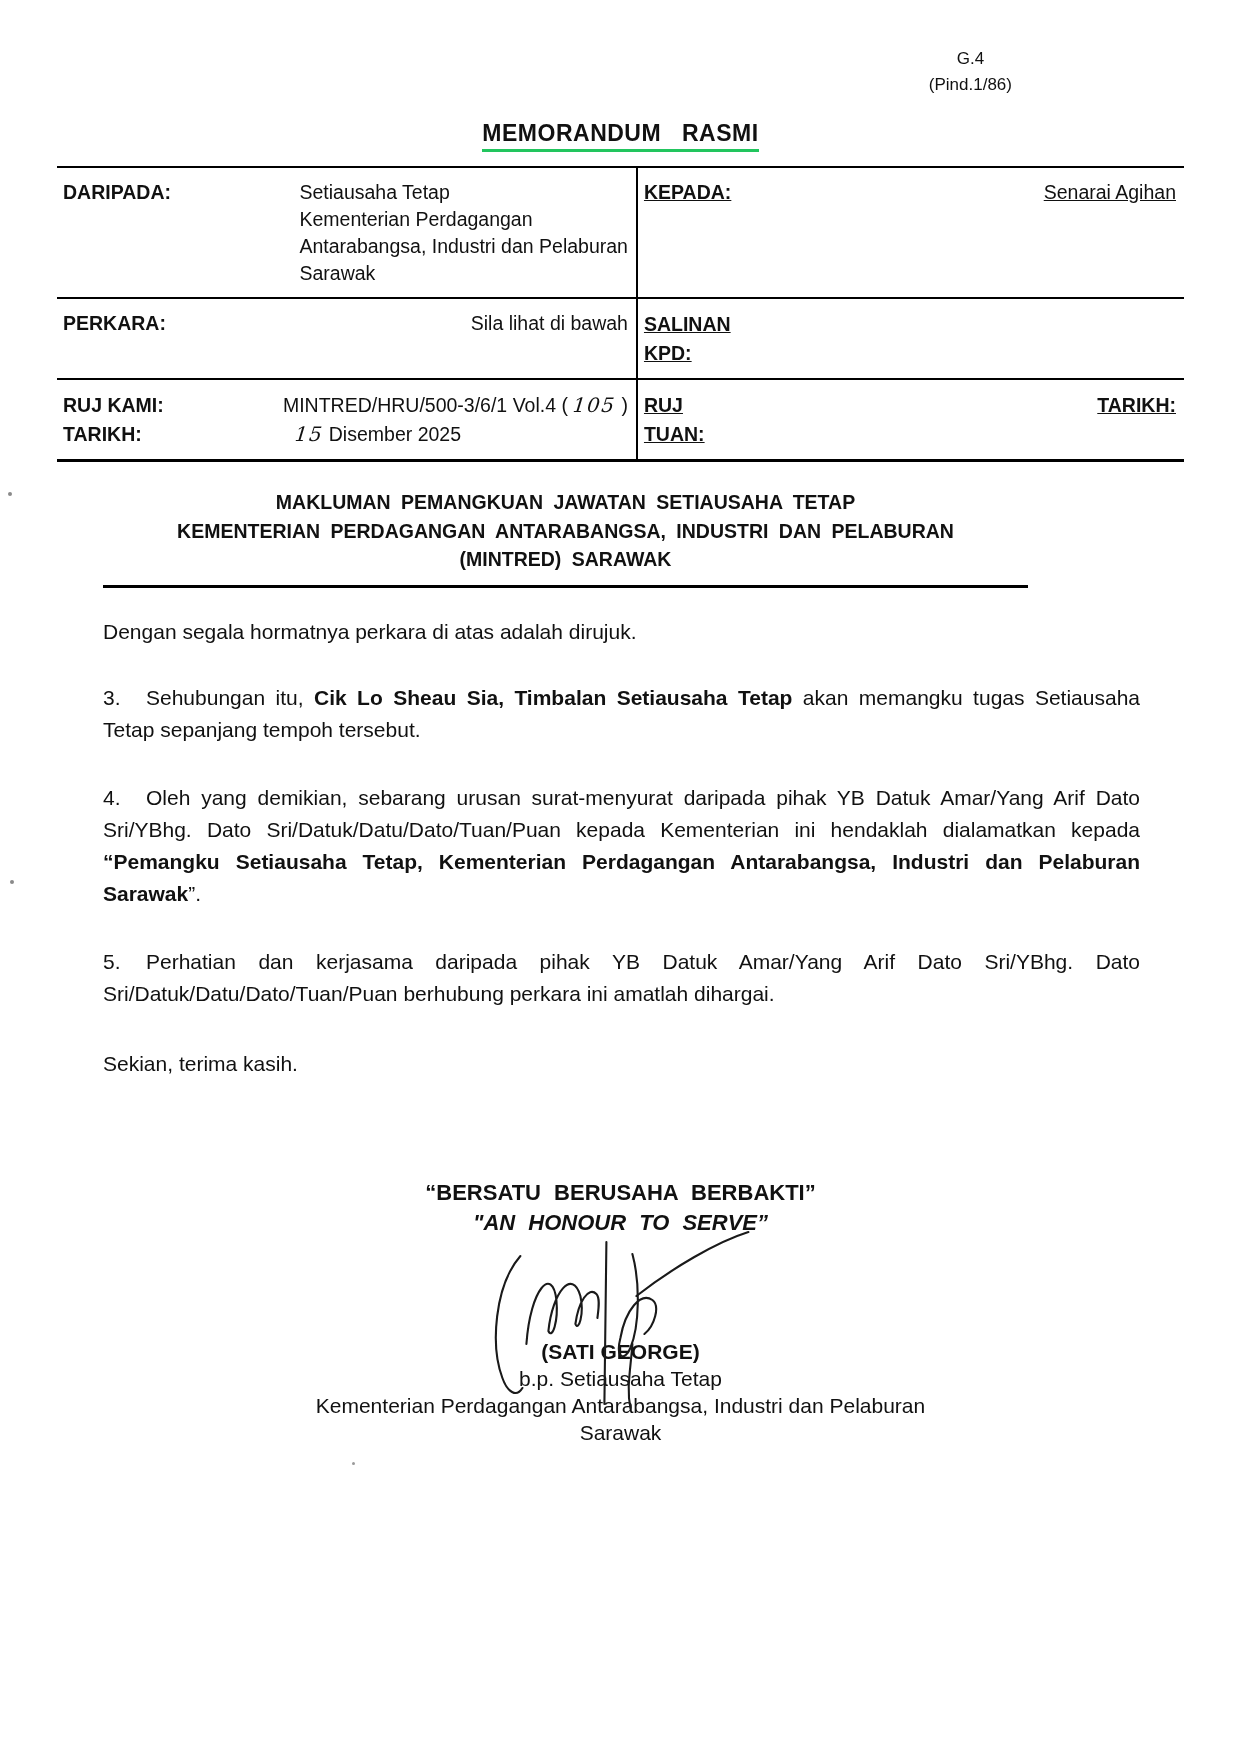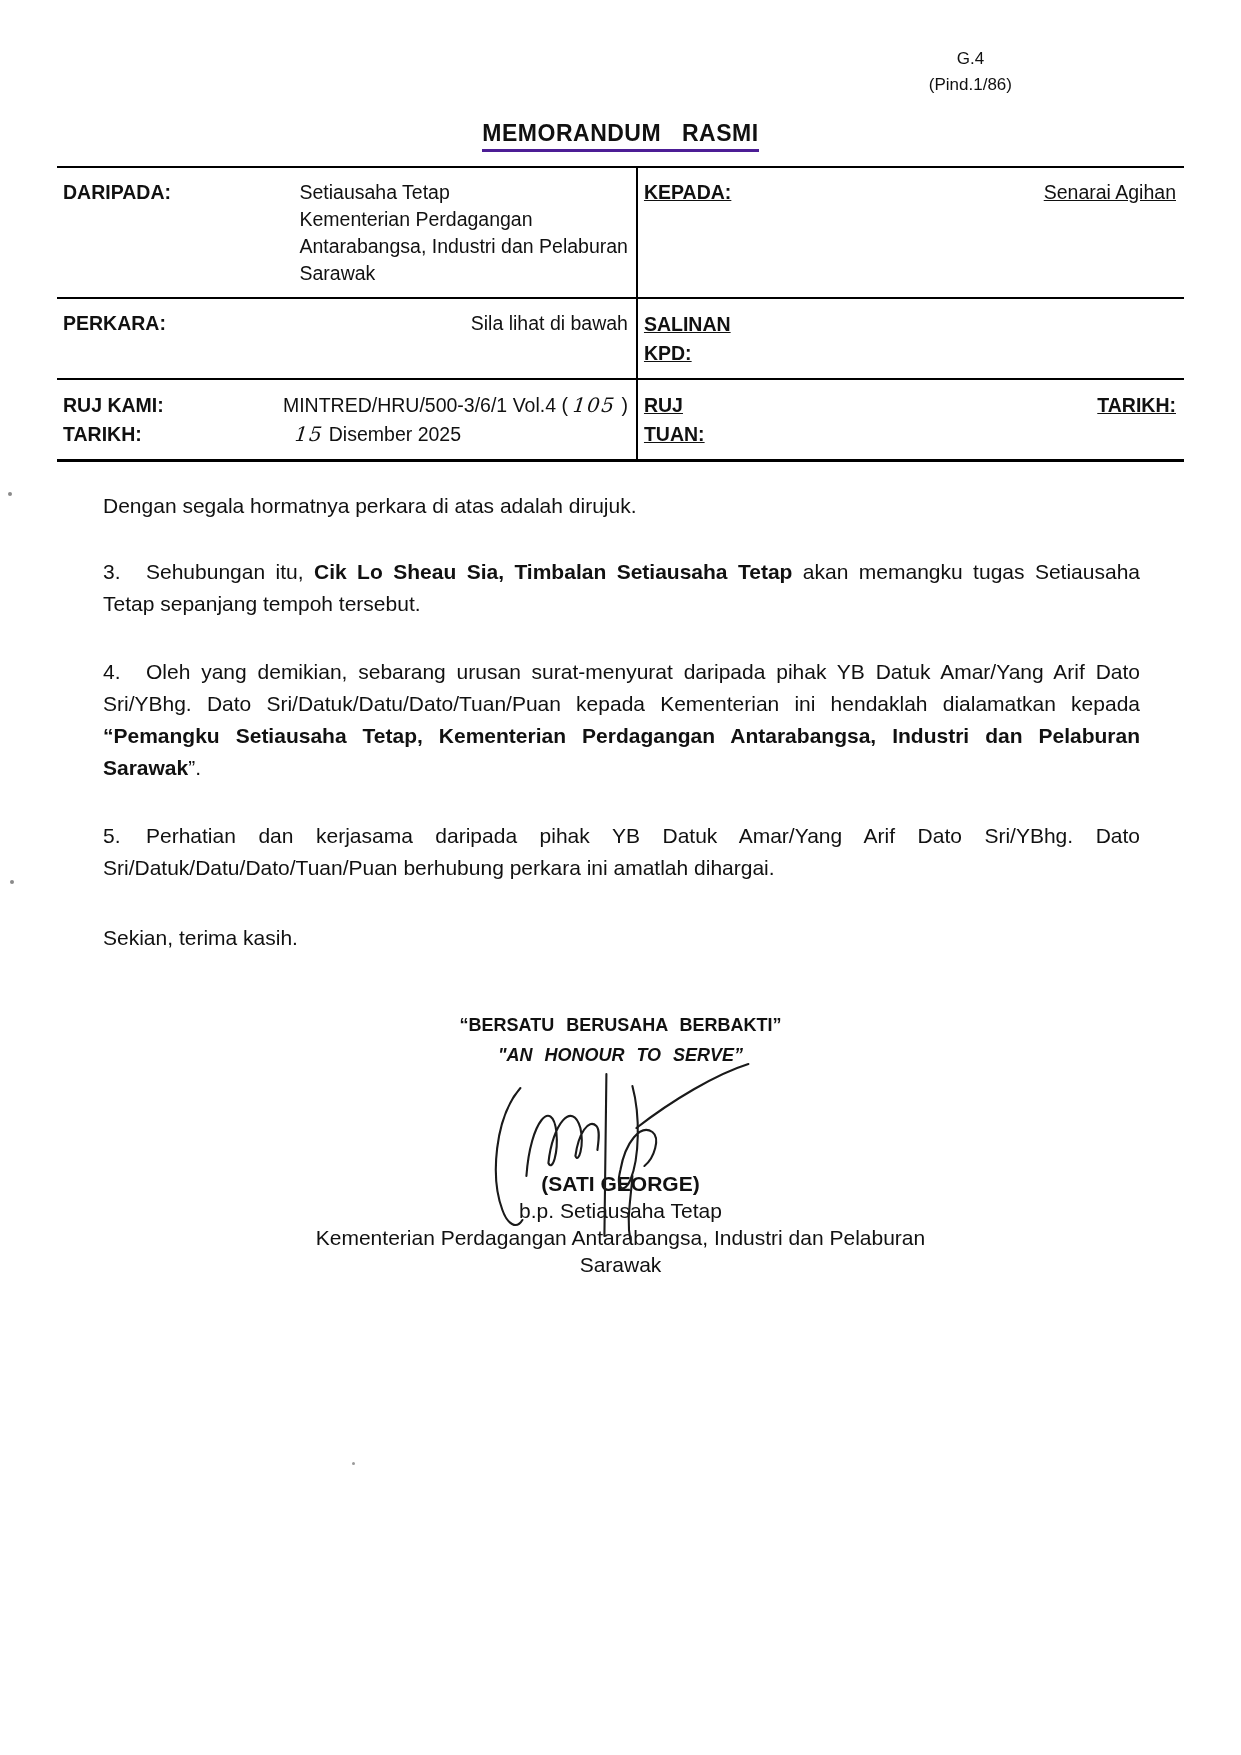--- a/index.html
+++ b/index.html
@@ -31,21 +31,21 @@
   }
 
   
   .title-wrap { text-align: center; margin-top: 22px; }
   .title {
     display: inline-block;
     font-size: 23px;
     font-weight: 700;
     letter-spacing: 0.5px;
     word-spacing: 14px;
-    border-bottom: 3px solid #4c1d95;
+    border-bottom: 3px solid #22c55e;
     padding-bottom: 2px;
   }
 
   
   table.memo-table {
     width: 100%;
     margin-top: 14px;
     border-collapse: collapse;
     table-layout: fixed;
     font-size: 19.5px;
@@ -97,23 +97,23 @@
   p.para {
     margin: 36px 0 0 0;
     line-height: 32px;
     text-align: justify;
   }
   .pnum { display: inline-block; width: 43px; }
   .closing { margin: 40px 0 0 0; line-height: 28px; }
 
   
   .motto {
-    margin-top: 58px;
-    text-align: center;
-    font-size: 18px;
+    margin-top: 100px;
+    text-align: center;
+    font-size: 22px;
     font-weight: 700;
     line-height: 30px;
     word-spacing: 7px;
   }
   .motto-en { font-style: italic; }
 
   
   .sig-area {
     position: relative;
     padding-top: 100px;
@@ -214,20 +214,25 @@
             <div>RUJ</div>
             <div>TUAN:</div>
           </div>
           <div class="tarikh-right">TARIKH:</div>
         </div>
       </td>
     </tr>
   </tbody>
     </table>
 
+  <div class="subject">
+    <div>MAKLUMAN PEMANGKUAN JAWATAN SETIAUSAHA TETAP</div>
+    <div>KEMENTERIAN PERDAGANGAN ANTARABANGSA, INDUSTRI DAN PELABURAN</div>
+    <div>(MINTRED) SARAWAK</div>
+  </div>
 
   <div class="body-content">
     <p class="opening">Dengan segala hormatnya perkara di atas adalah dirujuk.</p>
 
 
     <p class="para"><span class="pnum">3.</span><span>Sehubungan itu, </span><b>Cik Lo Sheau Sia, Timbalan Setiausaha Tetap</b><span> akan memangku tugas Setiausaha Tetap sepanjang tempoh tersebut.</span></p>
 
     <p class="para"><span class="pnum">4.</span><span>Oleh yang demikian, sebarang urusan surat-menyurat daripada pihak YB Datuk Amar/Yang Arif Dato Sri/YBhg. Dato Sri/Datuk/Datu/Dato/Tuan/Puan kepada Kementerian ini hendaklah dialamatkan kepada </span><b>“Pemangku Setiausaha Tetap, Kementerian Perdagangan Antarabangsa, Industri dan Pelaburan Sarawak</b><span>”.</span></p>
 
     <p class="para"><span class="pnum">5.</span><span>Perhatian dan kerjasama daripada pihak YB Datuk Amar/Yang Arif Dato Sri/YBhg. Dato Sri/Datuk/Datu/Dato/Tuan/Puan berhubung perkara ini amatlah dihargai.</span></p>

